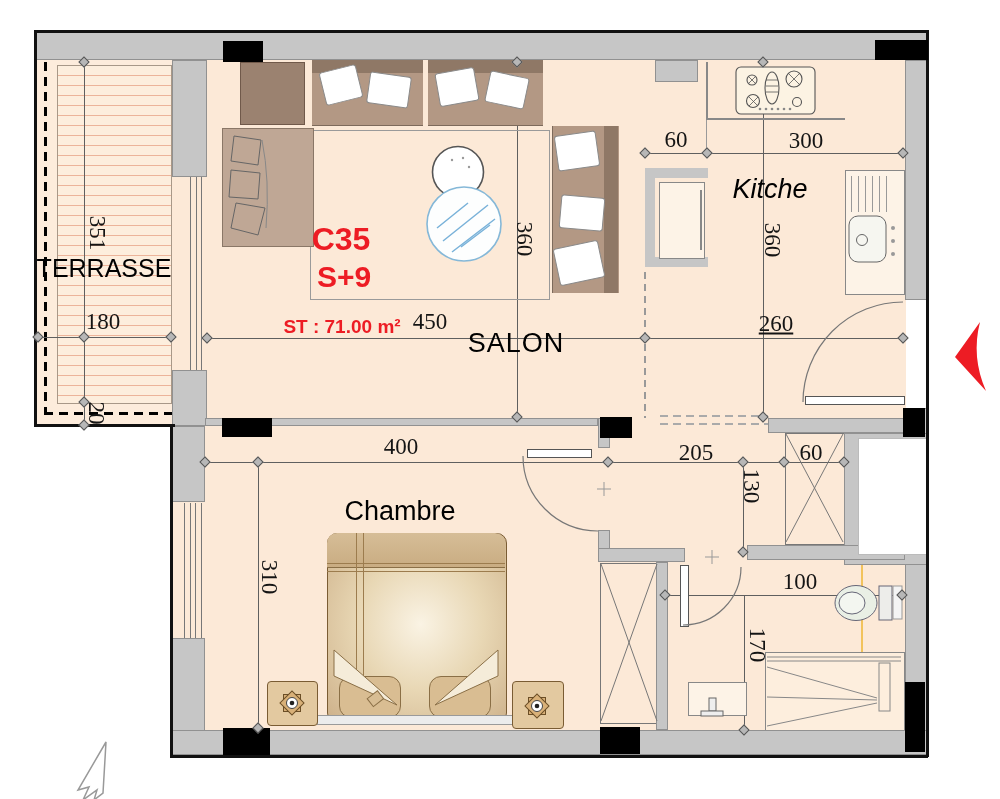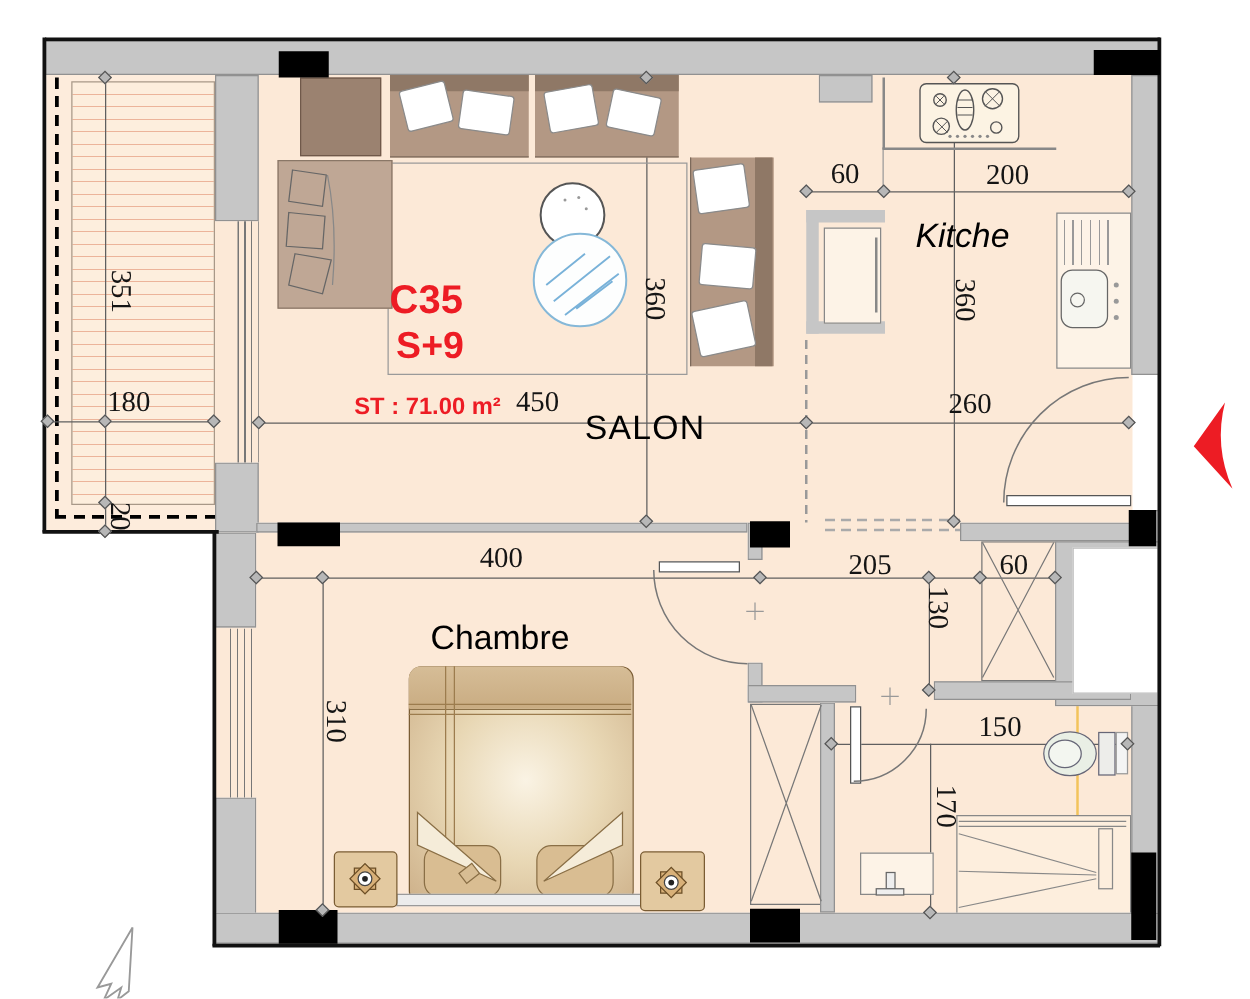--- a/index.html
+++ b/index.html
@@ -270,38 +270,39 @@
   <div class="abs mk" style="left:784px;top:462px;"></div>
   <div class="abs mk" style="left:844px;top:462px;"></div>
   <div class="abs mk" style="left:258px;top:462px;"></div>
   <div class="abs mk" style="left:258px;top:728px;"></div>
   <div class="abs mk" style="left:743px;top:462px;"></div>
   <div class="abs mk" style="left:743px;top:552px;"></div>
   <div class="abs mk" style="left:665px;top:595px;"></div>
   <div class="abs mk" style="left:902px;top:595px;"></div>
   <div class="abs mk" style="left:744px;top:730px;"></div>
 
+  <div class="abs rm" style="left:104px;top:268px;font-size:25px;">TERRASSE</div>
   <div class="abs rm" style="left:516px;top:343px;letter-spacing:1px;">SALON</div>
   <div class="abs rm" style="left:770px;top:189px;font-style:italic;">Kitche</div>
   <div class="abs rm" style="left:400px;top:511px;">Chambre</div>
 
   <div class="abs red" style="left:341px;top:239px;font-size:32px;text-align:center;">C35</div>
   <div class="abs red" style="left:344px;top:277px;font-size:30px;">S+9</div>
   <div class="abs red" style="left:342px;top:326px;font-size:19px;">ST : 71.00 m²</div>
 
   <div class="abs dim dimv" style="left:97px;top:233px;">351</div>
   <div class="abs dim" style="left:103px;top:321px;">180</div>
   <div class="abs dim dimv" style="left:96px;top:413px;">20</div>
   <div class="abs dim" style="left:430px;top:321px;">450</div>
   <div class="abs dim dimv" style="left:524px;top:239px;">360</div>
   <div class="abs dim" style="left:676px;top:139px;">60</div>
-  <div class="abs dim" style="left:806px;top:140px;">200</div>
+  <div class="abs dim" style="left:806px;top:140px;">300</div>
   <div class="abs dim dimv" style="left:772px;top:240px;">360</div>
-  <div class="abs dim" style="left:776px;top:323px;">260</div>
+  <div class="abs dim" style="left:776px;top:323px;text-decoration:underline;">260</div>
   <div class="abs dim" style="left:401px;top:446px;">400</div>
   <div class="abs dim dimv" style="left:269px;top:577px;">310</div>
   <div class="abs dim" style="left:696px;top:452px;">205</div>
   <div class="abs dim dimv" style="left:751px;top:486px;">130</div>
   <div class="abs dim" style="left:811px;top:452px;">60</div>
-  <div class="abs dim" style="left:800px;top:581px;">150</div>
+  <div class="abs dim" style="left:800px;top:581px;">100</div>
   <div class="abs dim dimv" style="left:757px;top:645px;">170</div>
 
 </div>
 
 </body></html>

